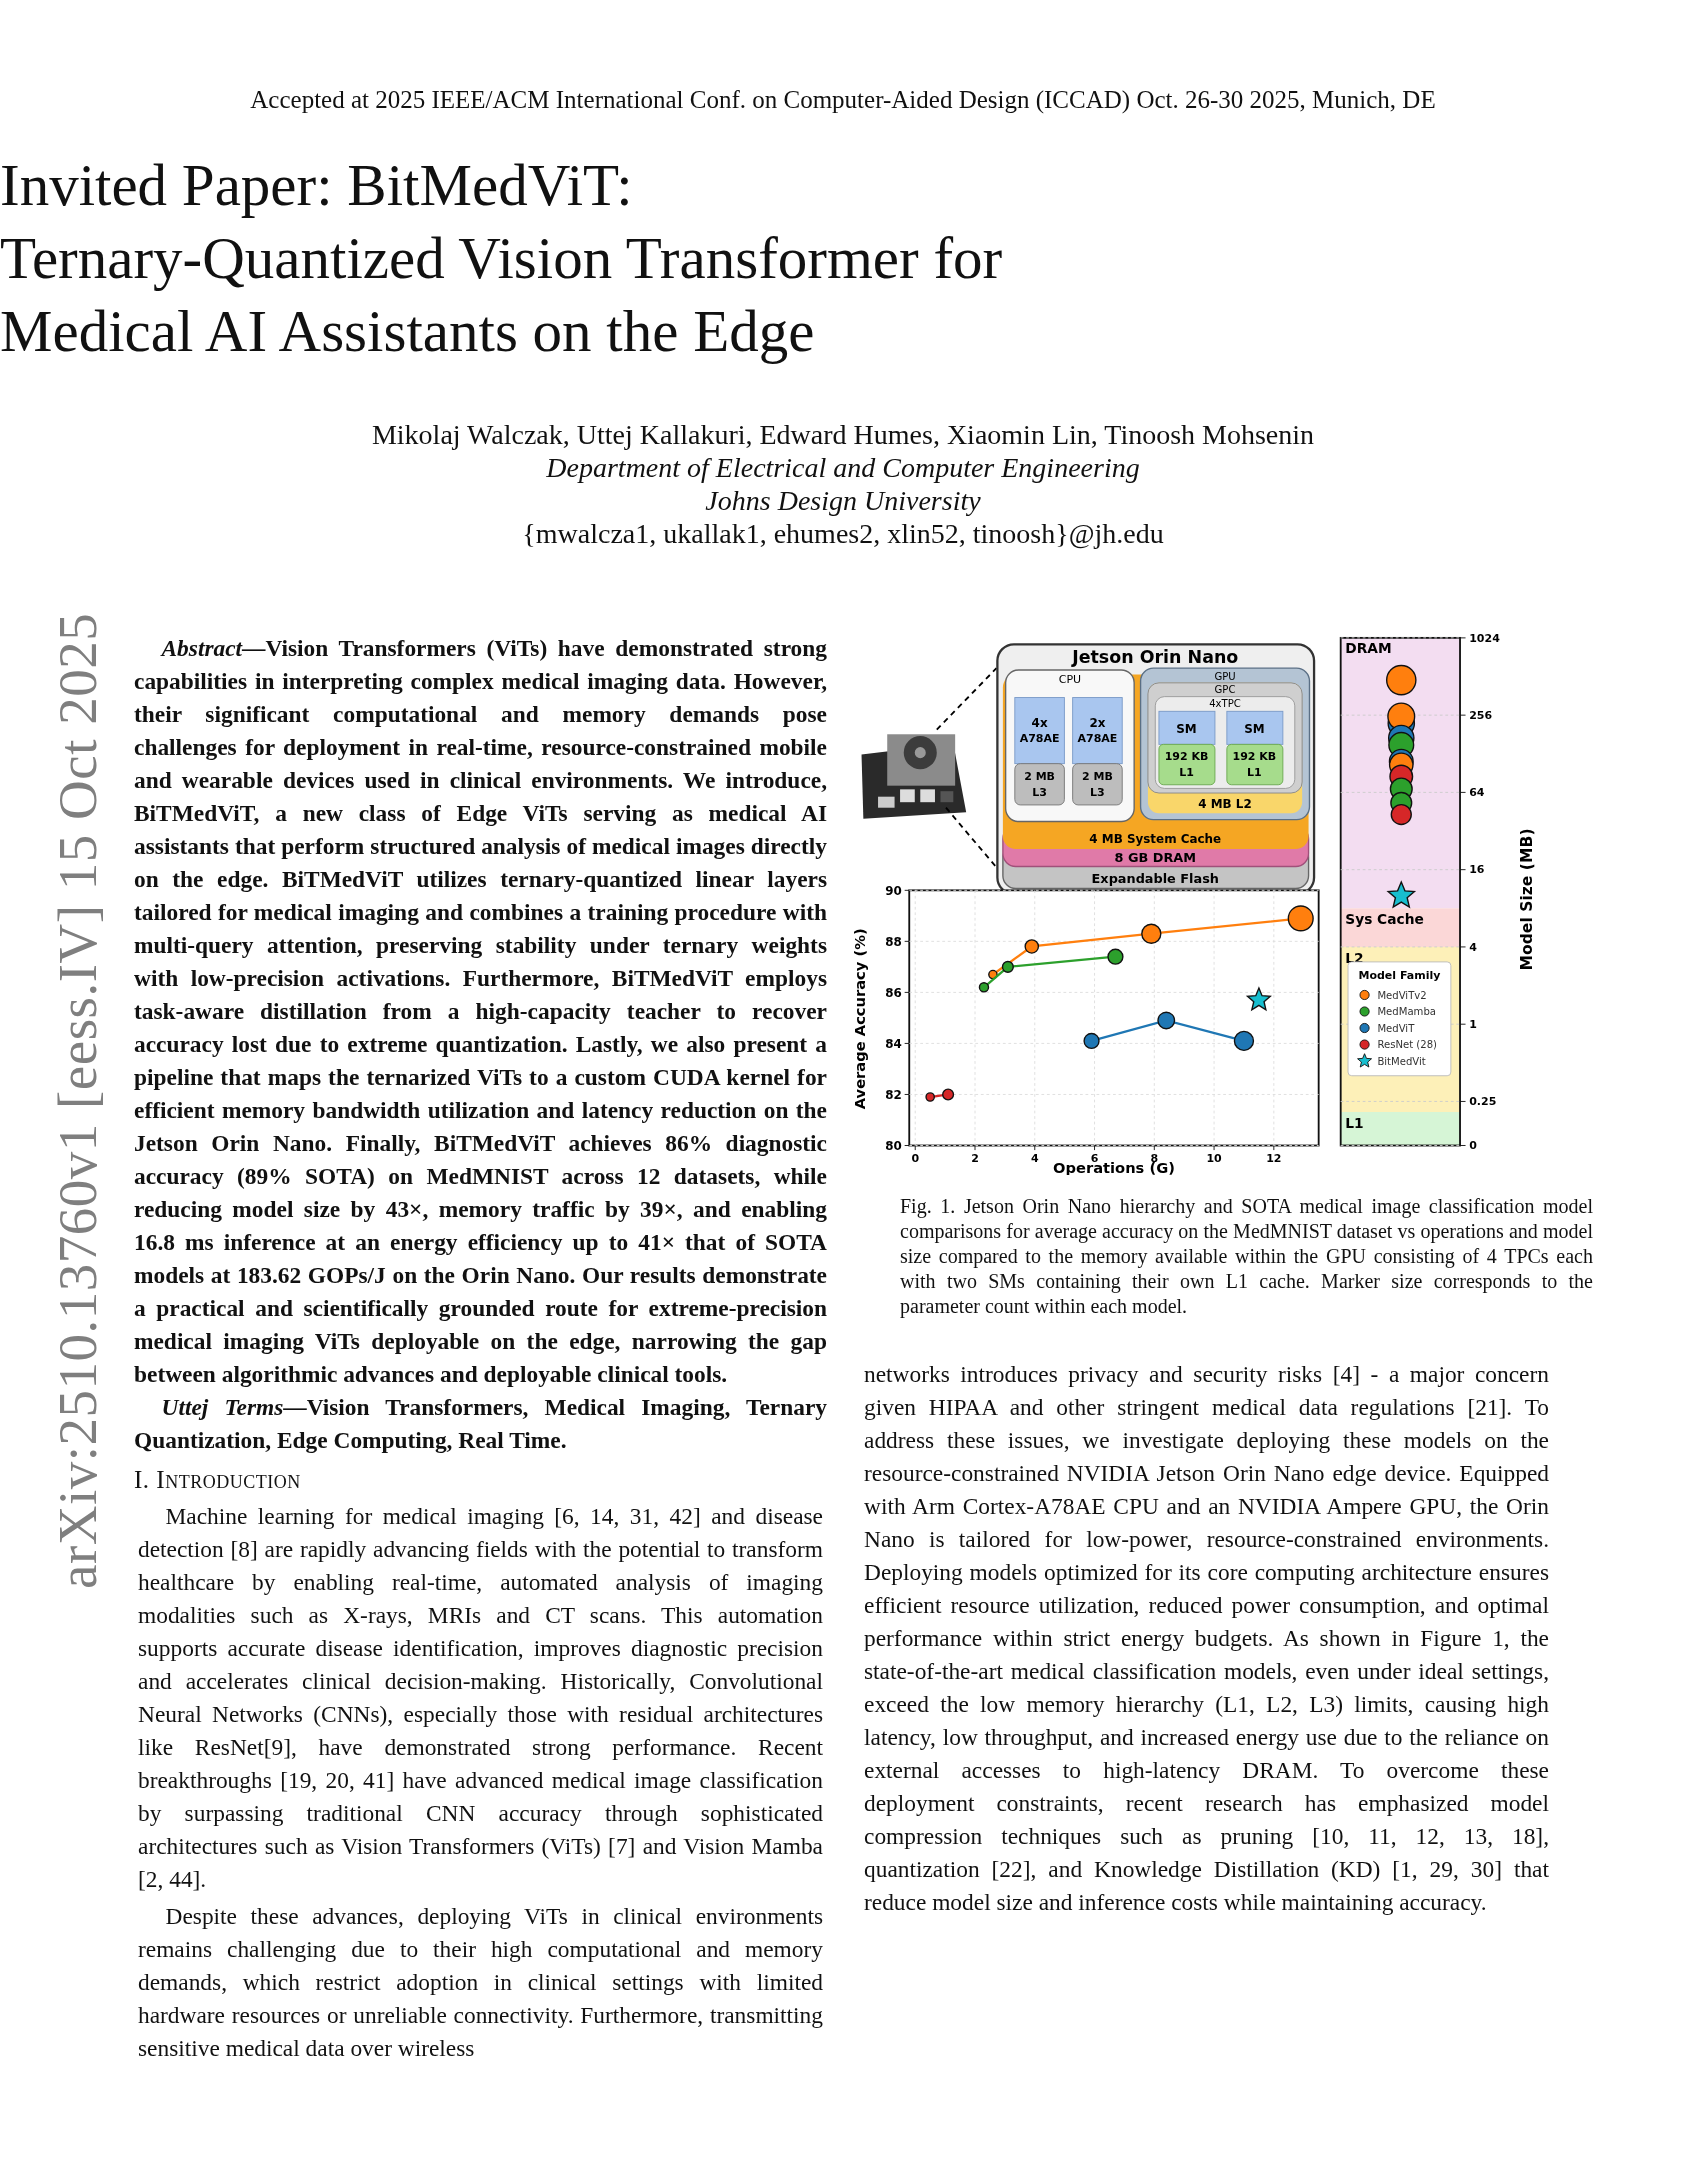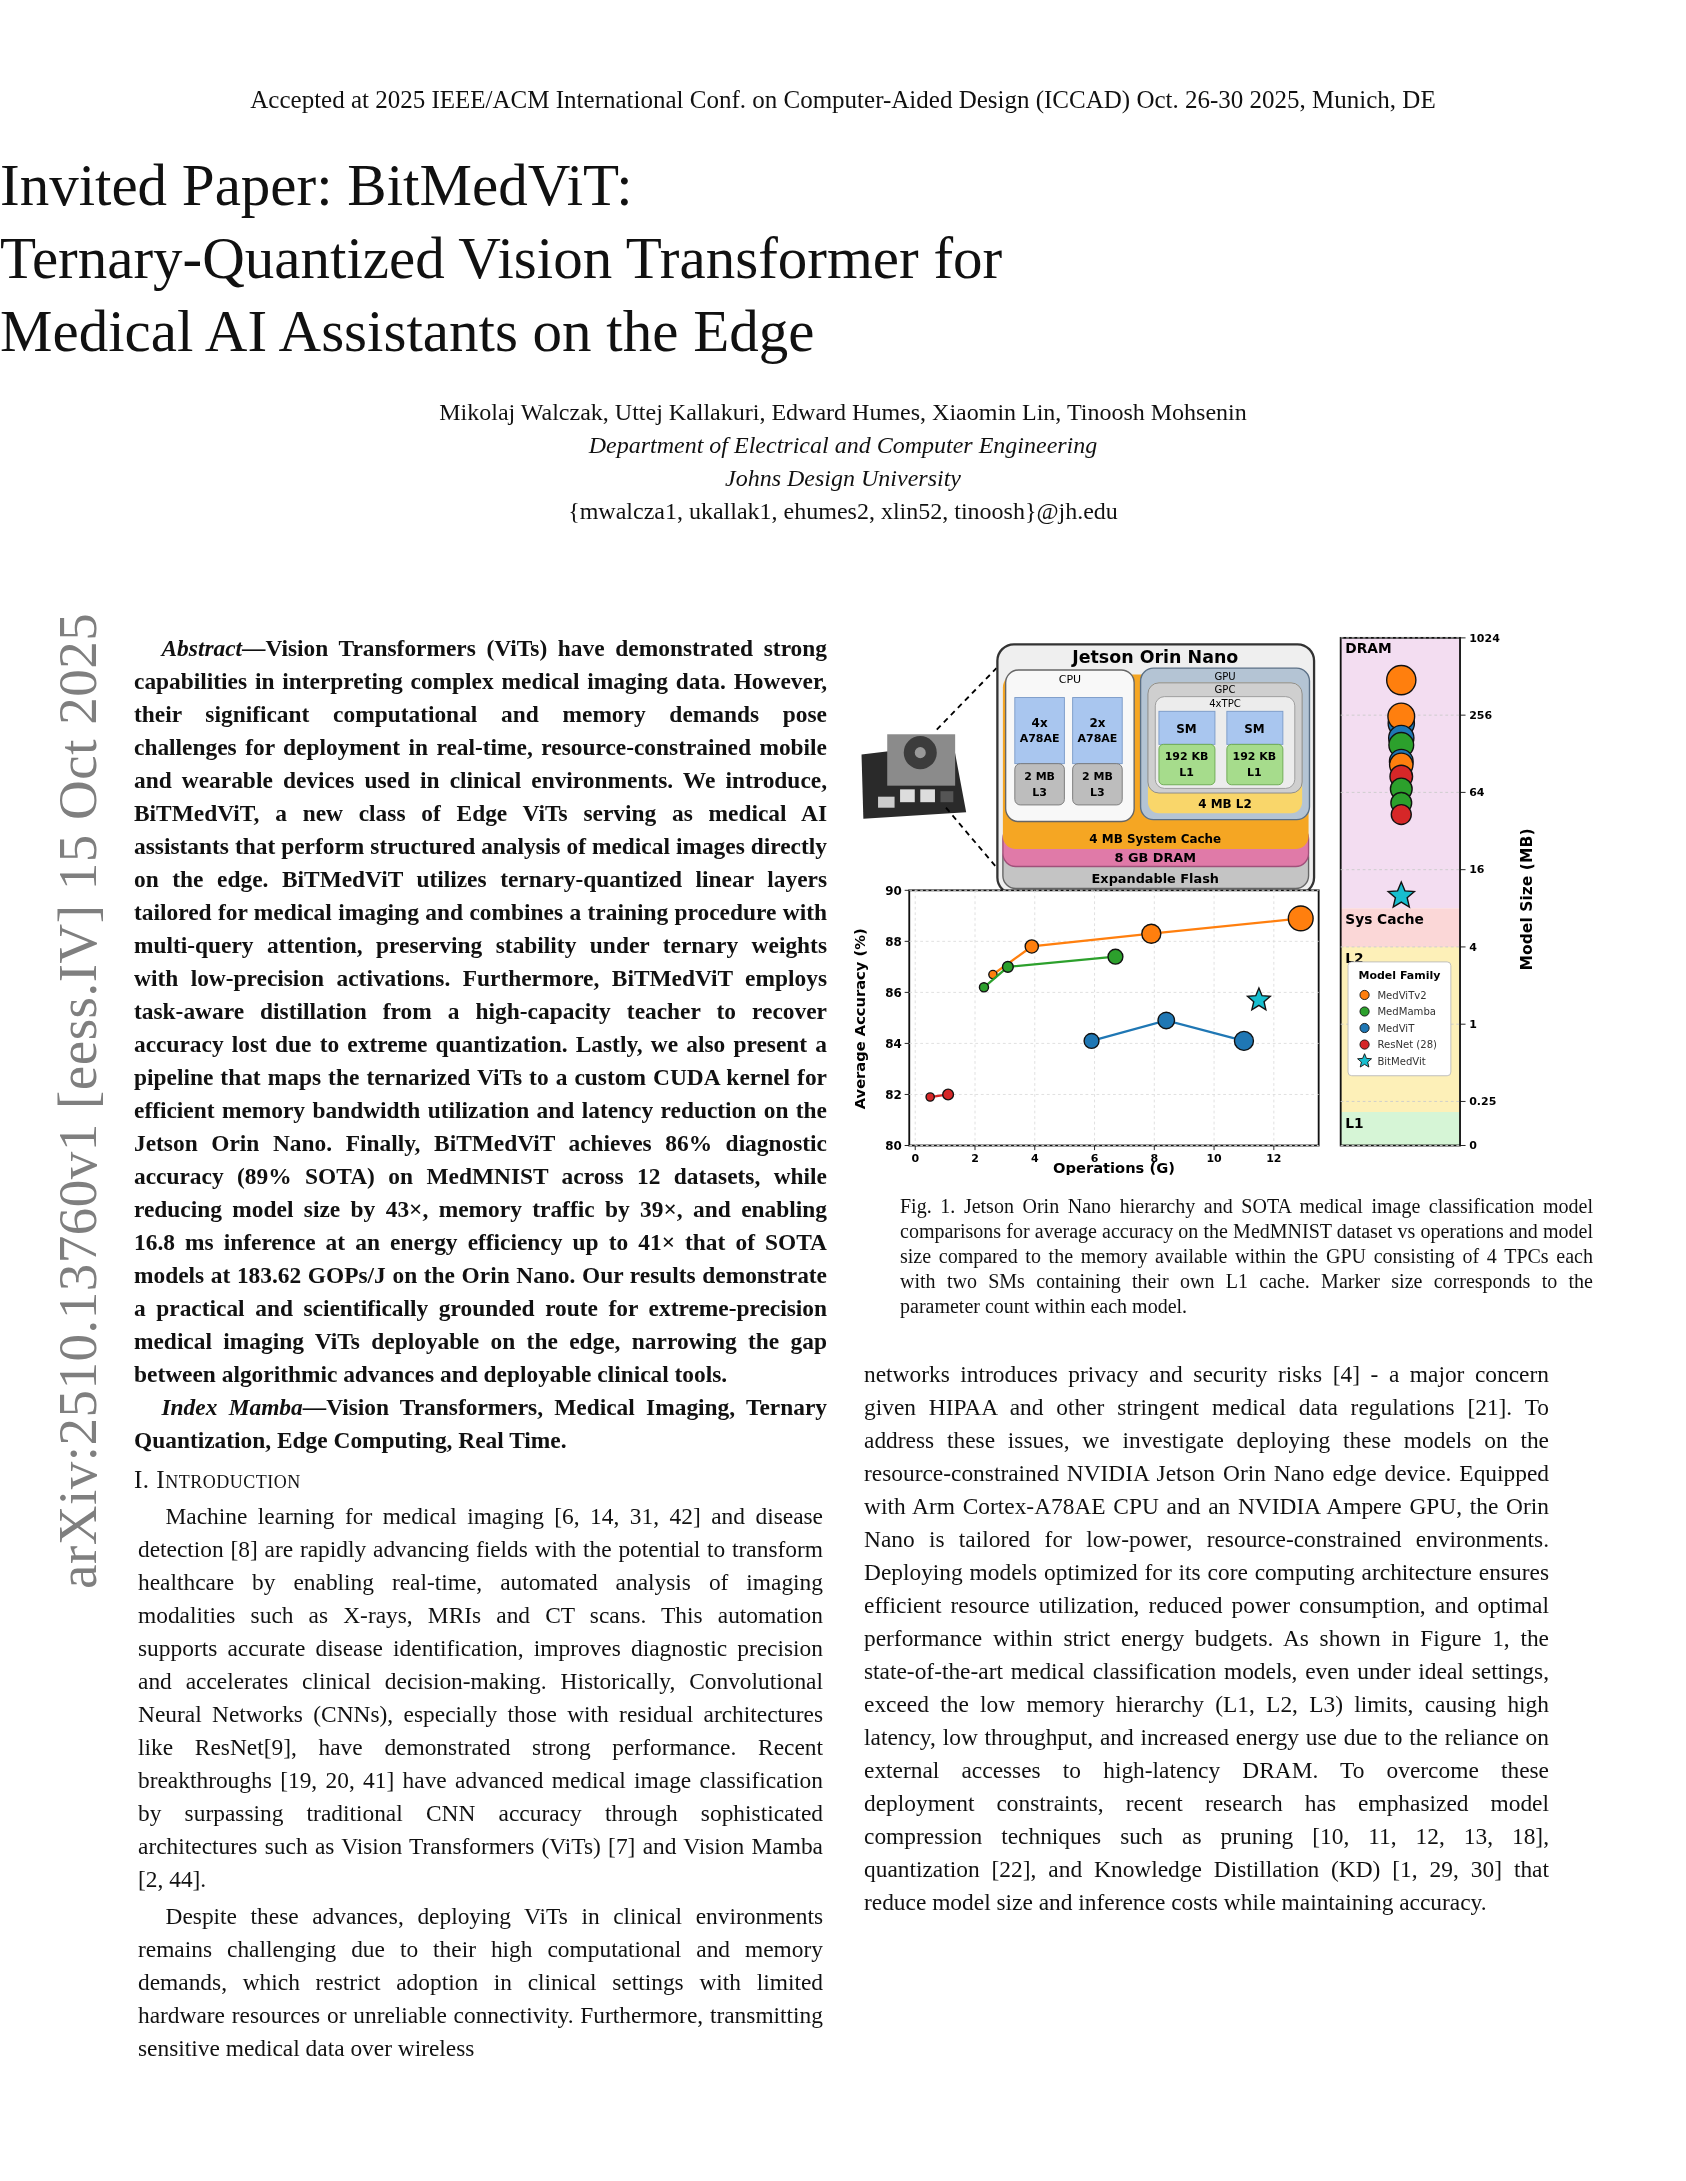--- a/index.html
+++ b/index.html
@@ -2,22 +2,22 @@
 <html style="font-size:14.7px"><head>
 <meta charset="utf-8">
 <style>
   html, body { margin: 0; padding: 0; background: #ffffff; }
   body { width: 1686px; height: 2182px; position: relative; overflow: hidden;
          font-family: "Liberation Serif", "DejaVu Serif", serif; color: #111; }
   .venue { position: absolute; top: 86px; left: 0; width: 1686px; text-align: center;
            font-size: 25px; }
   .title { position: absolute; top: 149px; left: 0; width: 1364px; text-align: left;
            font-size: 59px; line-height: 73px; }
-  .authors { position: absolute; top: 396px; left: 0; width: 1686px; text-align: center;
-             font-size: 24px; line-height: 33px; }
+  .authors { position: absolute; top: 418px; left: 0; width: 1686px; text-align: center;
+             font-size: 28px; line-height: 33px; }
   .authors .it { font-style: italic; }
   .arxiv { position: absolute; left: 46px; top: 1589px; transform-origin: 0 0; transform: rotate(-90deg);
            font-size: 55px; color: #7f7f7f; white-space: nowrap; letter-spacing: 0.5px; }
   .col { position: absolute; font-size: 23.4px; line-height: 33px; text-align: justify; }
   .left { left: 134px; top: 632px; width: 693px; }
   .right { left: 860px; top: 1354px; width: 693px; }
   .abstract { font-weight: bold; text-indent: 27.5px; margin: 0; }
   .abstract .lbl { font-style: italic; }
   .index { font-weight: bold; text-indent: 27.5px; margin: 0; }
   .index .lbl { font-style: italic; }
@@ -44,21 +44,21 @@
   <div>Mikolaj Walczak, Uttej Kallakuri, Edward Humes, Xiaomin Lin, Tinoosh Mohsenin</div>
   <div class="it">Department of Electrical and Computer Engineering</div>
   <div class="it">Johns Design University</div>
   <div>{mwalcza1, ukallak1, ehumes2, xlin52, tinoosh}@jh.edu</div>
 </div>
 
 <div class="arxiv">arXiv:2510.13760v1  [eess.IV]  15 Oct 2025</div>
 
 <div class="col left">
   <p class="abstract"><span class="lbl">Abstract</span><span>—Vision Transformers (ViTs) have demonstrated strong capabilities in interpreting complex medical imaging data. However, their significant computational and memory demands pose challenges for deployment in real-time, resource-constrained mobile and wearable devices used in clinical environments. We introduce, BiTMedViT, a new class of Edge ViTs serving as medical AI assistants that perform structured analysis of medical images directly on the edge. BiTMedViT utilizes ternary-quantized linear layers tailored for medical imaging and combines a training procedure with multi-query attention, preserving stability under ternary weights with low-precision activations. Furthermore, BiTMedViT employs task-aware distillation from a high-capacity teacher to recover accuracy lost due to extreme quantization. Lastly, we also present a pipeline that maps the ternarized ViTs to a custom CUDA kernel for efficient memory bandwidth utilization and latency reduction on the Jetson Orin Nano. Finally, BiTMedViT achieves 86% diagnostic accuracy (89% SOTA) on MedMNIST across 12 datasets, while reducing model size by 43×, memory traffic by 39×, and enabling 16.8 ms inference at an energy efficiency up to 41× that of SOTA models at 183.62 GOPs/J on the Orin Nano. Our results demonstrate a practical and scientifically grounded route for extreme-precision medical imaging ViTs deployable on the edge, narrowing the gap between algorithmic advances and deployable clinical tools.</span></p>
-  <p class="index"><span class="lbl">Index Mamba</span><span>—Vision Transformers, Medical Imaging, Ternary Quantization, Edge Computing, Real Time.</span></p>
+  <p class="index"><span class="lbl">Uttej Terms</span><span>—Vision Transformers, Medical Imaging, Ternary Quantization, Edge Computing, Real Time.</span></p>
   <div class="section">I. Introduction</div>
   <p class="para">Machine learning for medical imaging [6, 14, 31, 42] and disease detection [8] are rapidly advancing fields with the potential to transform healthcare by enabling real-time, automated analysis of imaging modalities such as X-rays, MRIs and CT scans. This automation supports accurate disease identification, improves diagnostic precision and accelerates clinical decision-making. Historically, Convolutional Neural Networks (CNNs), especially those with residual architectures like ResNet[9], have demonstrated strong performance. Recent breakthroughs [19, 20, 41] have advanced medical image classification by surpassing traditional CNN accuracy through sophisticated architectures such as Vision Transformers (ViTs) [7] and Vision Mamba [2, 44].</p>
   <p class="para">Despite these advances, deploying ViTs in clinical environments remains challenging due to their high computational and memory demands, which restrict adoption in clinical settings with limited hardware resources or unreliable connectivity. Furthermore, transmitting sensitive medical data over wireless</p>
 </div>
 
 <div class="col right">
   <p class="para noind">networks introduces privacy and security risks [4] - a major concern given HIPAA and other stringent medical data regulations [21]. To address these issues, we investigate deploying these models on the resource-constrained NVIDIA Jetson Orin Nano edge device. Equipped with Arm Cortex-A78AE CPU and an NVIDIA Ampere GPU, the Orin Nano is tailored for low-power, resource-constrained environments. Deploying models optimized for its core computing architecture ensures efficient resource utilization, reduced power consumption, and optimal performance within strict energy budgets. As shown in Figure 1, the state-of-the-art medical classification models, even under ideal settings, exceed the low memory hierarchy (L1, L2, L3) limits, causing high latency, low throughput, and increased energy use due to the reliance on external accesses to high-latency DRAM. To overcome these deployment constraints, recent research has emphasized model compression techniques such as pruning [10, 11, 12, 13, 18], quantization [22], and Knowledge Distillation (KD) [1, 29, 30] that reduce model size and inference costs while maintaining accuracy.</p>
 </div>
 
 <div class="figure">

